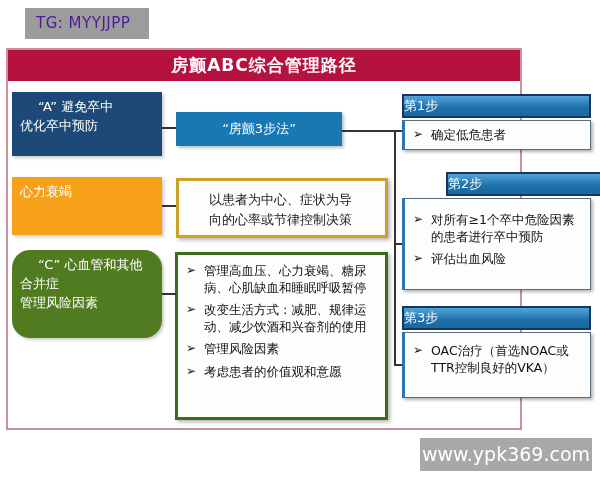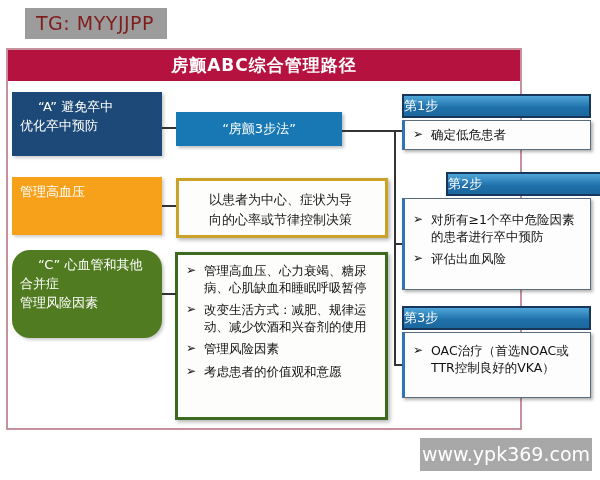--- a/index.html
+++ b/index.html
@@ -5,22 +5,22 @@
   * { margin:0; padding:0; box-sizing:border-box; }
   html,body { width:600px; height:480px; }
   body {
     font-family:"DejaVu Sans","Liberation Sans",sans-serif;
     background:#ffffff; position:relative; overflow:hidden;
   }
   .stage { position:absolute; left:0; top:0; width:600px; height:480px; background:#fff; }
 
   
   .tg-label {
-    position:absolute; left:25px; top:8px; width:142px; height:31px;
-    background:#9c9c9c; color:#7f1d1d; font-size:19px; line-height:31px;
+    position:absolute; left:25px; top:8px; width:124px; height:31px;
+    background:#9c9c9c; color:#4c1d95; font-size:15px; line-height:31px;
     padding-left:11px; letter-spacing:.5px;
   }
 
   
   .diagram {
     position:absolute; left:6px; top:48px; width:516px; height:382px;
     border:2px solid #c6919f; background:#fff;
   }
   .title-bar {
     position:absolute; left:0; top:0; width:100%; height:31px;
@@ -102,21 +102,21 @@
 
   <div class="diagram">
 
     <div class="title-bar">房颤ABC综合管理路径</div>
 
     <div class="pillar pillar-a">
       <div class="l1">“A” 避免卒中</div>
       <div class="ln">优化卒中预防</div>
     </div>
     <div class="pillar pillar-b">
-      <div class="ln">管理高血压</div>
+      <div class="ln">心力衰竭</div>
     </div>
     <div class="pillar pillar-c">
       <div class="l1">“C” 心血管和其他</div>
       <div class="ln">合并症</div>
       <div class="ln">管理风险因素</div>
     </div>
 
     <div class="three-step-box">“房颤3步法”</div>
 
     <div class="gold-box">以患者为中心、症状为导向的心率或节律控制决策</div>

